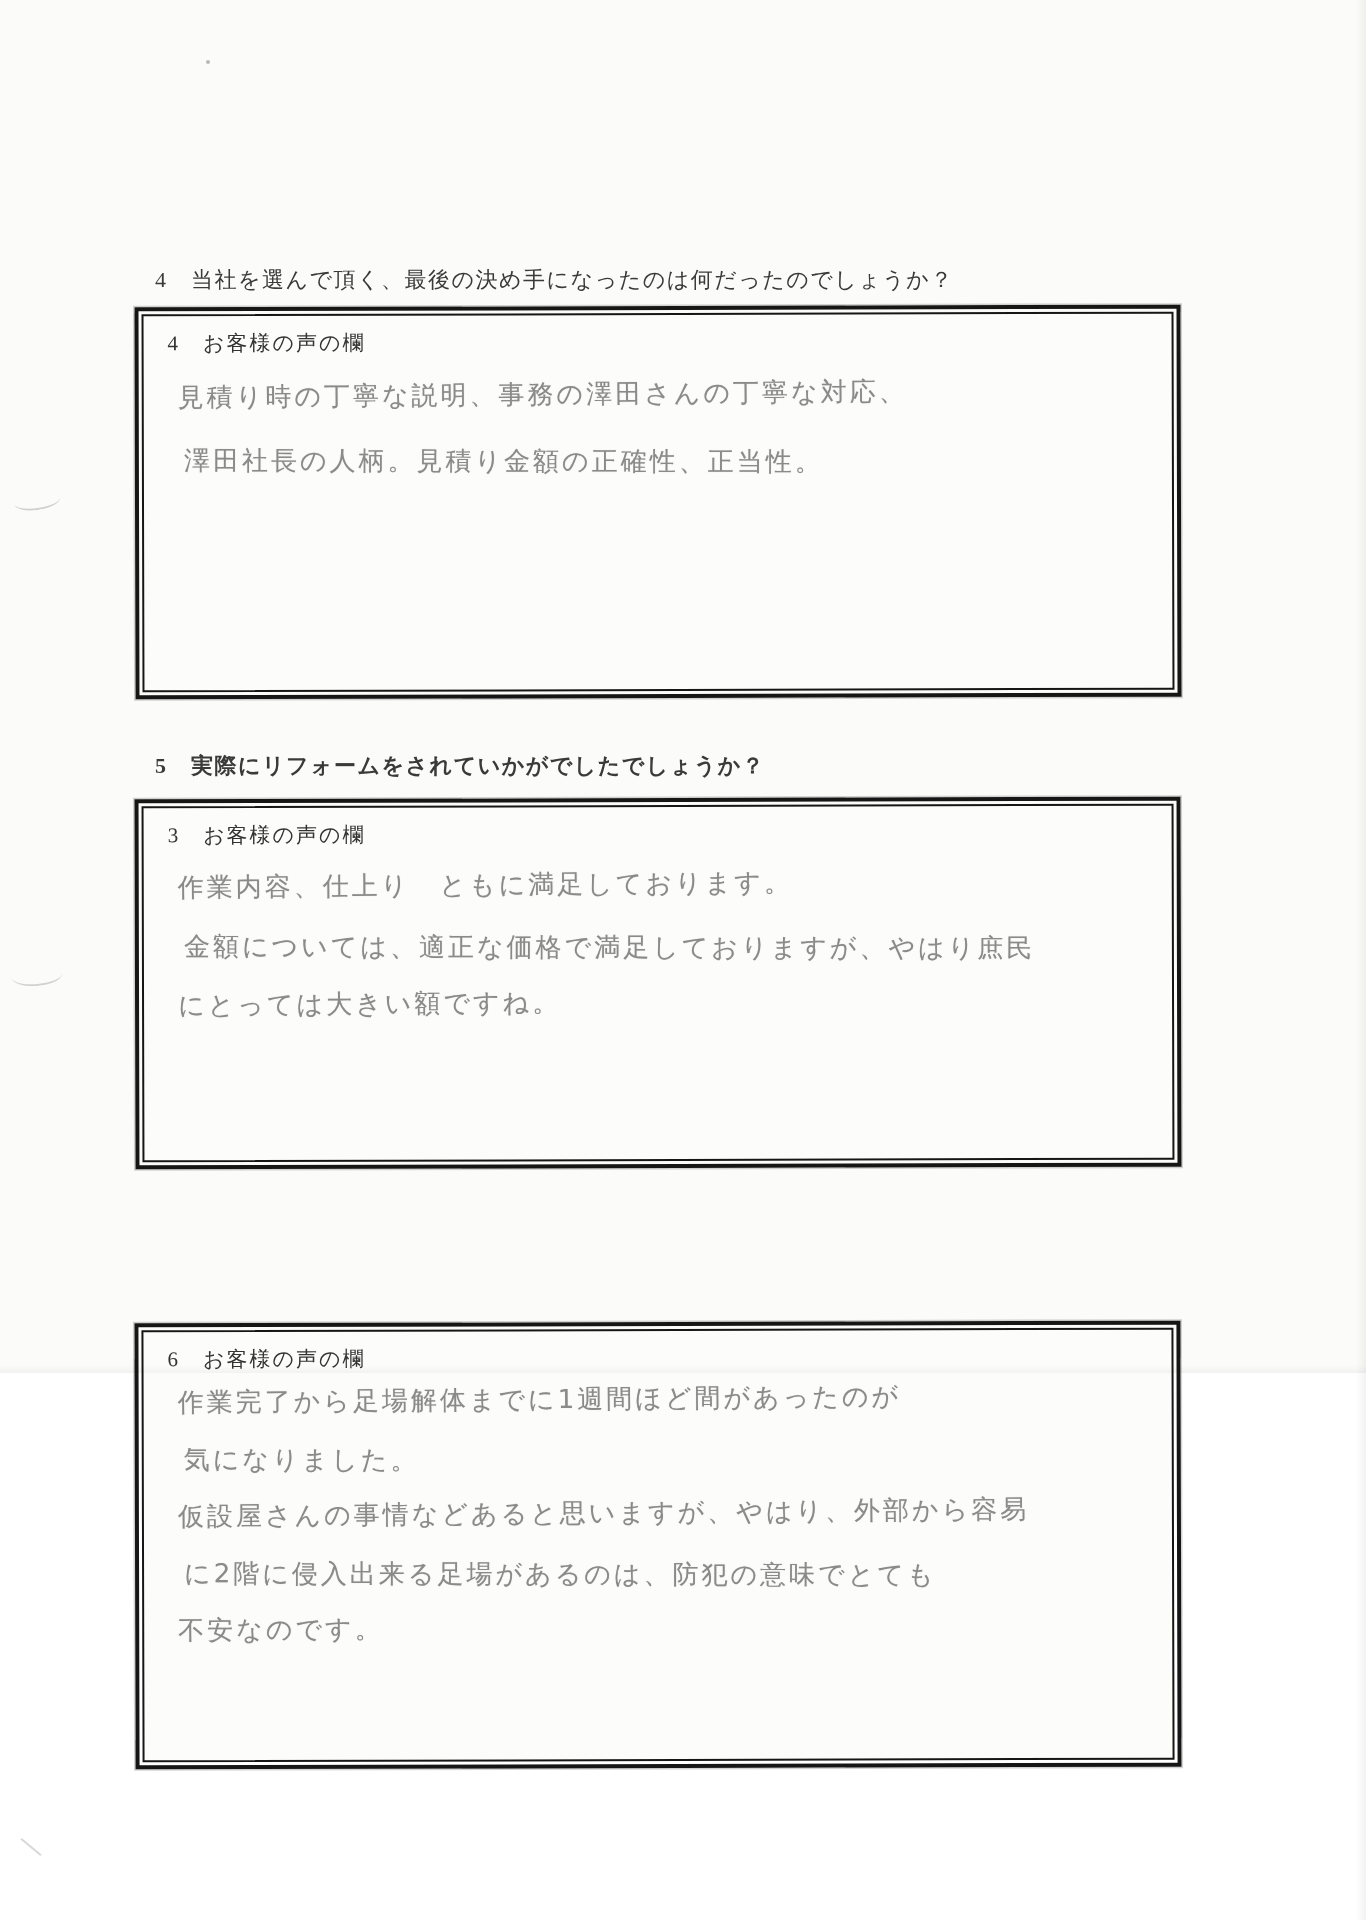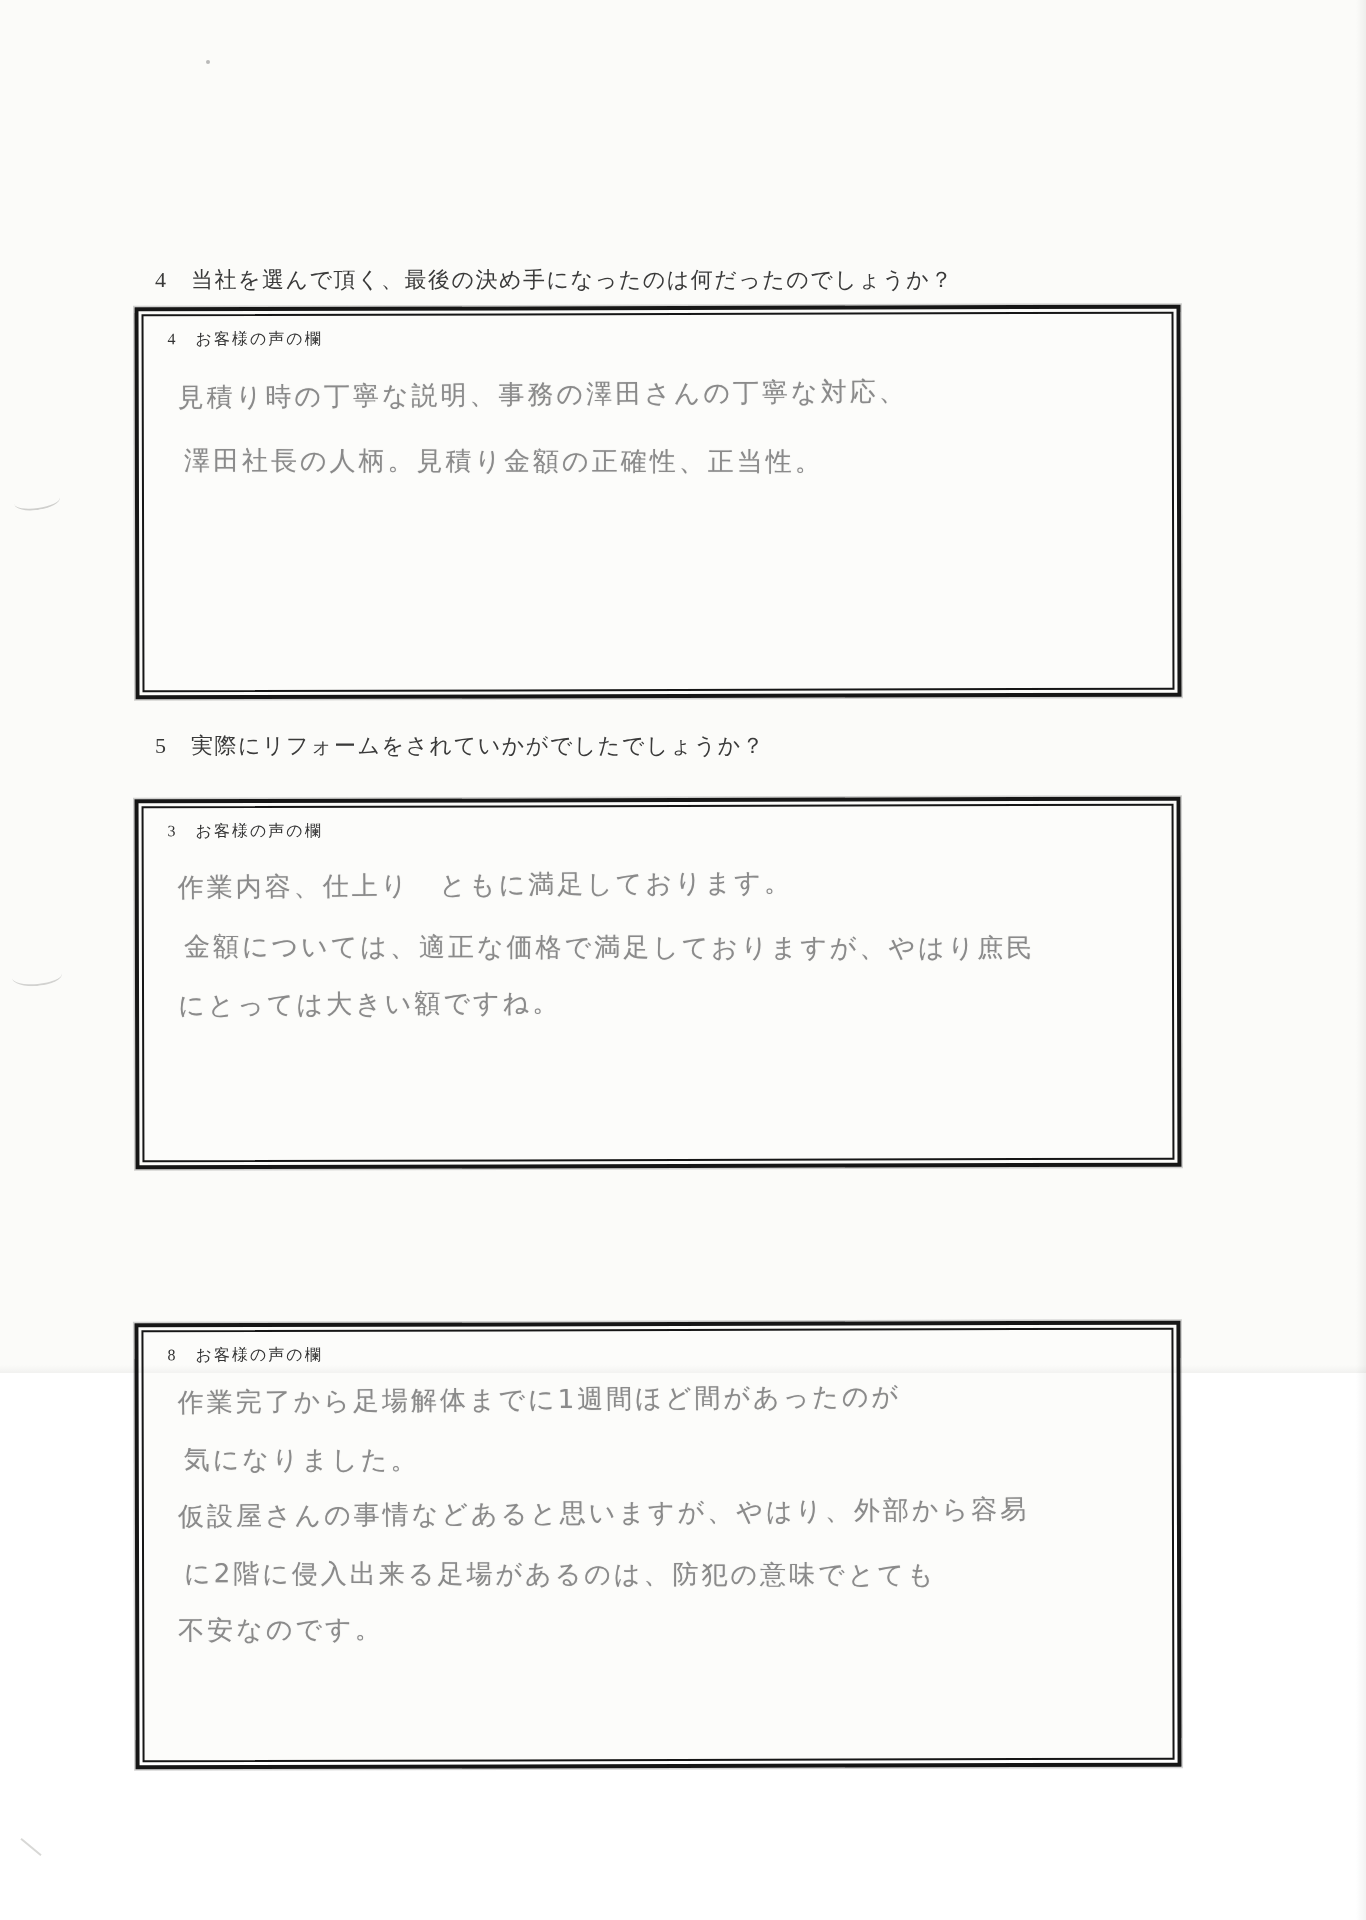--- a/index.html
+++ b/index.html
@@ -23,21 +23,21 @@
     position: absolute;
     left: 155px;
     font-size: 22px;
     letter-spacing: 1.5px;
     line-height: 44px;
     color: #3a3a3a;
     white-space: pre-line;
     width: 1090px;
   }
   .q4 { top: 258px; }
-  .q5 { top: 724px; }
+  .q5 { top: 744px; font-weight: bold; }
   .q6 { top: 1234px; }
 
   
   .voice-box {
     position: absolute;
     left: 135px;
     width: 1046px;
     border: 4px solid #161616;
     padding: 3px;
     box-sizing: border-box;
@@ -54,21 +54,21 @@
     width: 100%;
     height: 100%;
     border: 2px solid #161616;
     box-sizing: border-box;
     background: #fcfcfa;
   }
   .box-label {
     position: absolute;
     top: 13px;
     left: 24px;
-    font-size: 16px;
+    font-size: 21px;
     letter-spacing: 2px;
     color: #333333;
   }
 
   
   .hw {
     position: absolute;
     left: 34px;
     right: 20px;
     font-family: "DejaVu Sans", sans-serif;
@@ -142,21 +142,21 @@
         <div class="hw-line">作業内容、仕上り　ともに満足しております。</div>
         <div class="hw-line">金額については、適正な価格で満足しておりますが、やはり庶民</div>
         <div class="hw-line">にとっては大きい額ですね。</div>
       </div>
     </div>
   </div>
 
 
   <div class="voice-box box6">
     <div class="voice-box-inner">
-      <div class="box-label">8　お客様の声の欄</div>
+      <div class="box-label">6　お客様の声の欄</div>
       <div class="hw">
         <div class="hw-line">作業完了から足場解体までに1週間ほど間があったのが</div>
         <div class="hw-line">気になりました。</div>
         <div class="hw-line">仮設屋さんの事情などあると思いますが、やはり、外部から容易</div>
         <div class="hw-line">に2階に侵入出来る足場があるのは、防犯の意味でとても</div>
         <div class="hw-line">不安なのです。</div>
       </div>
     </div>
   </div>
 

